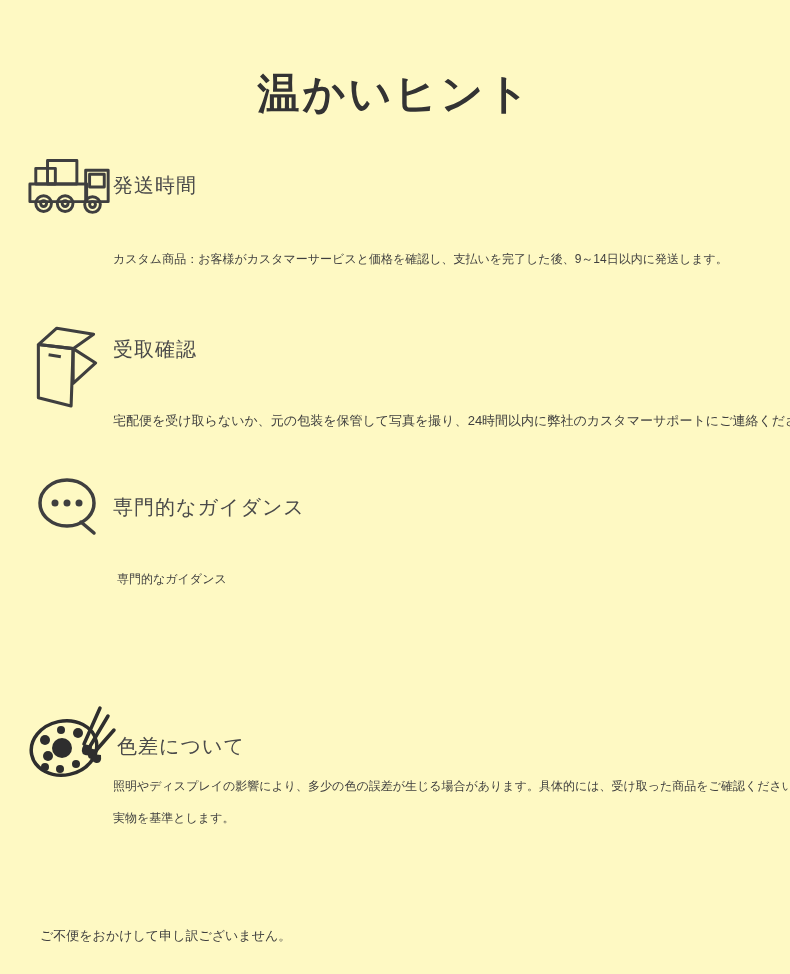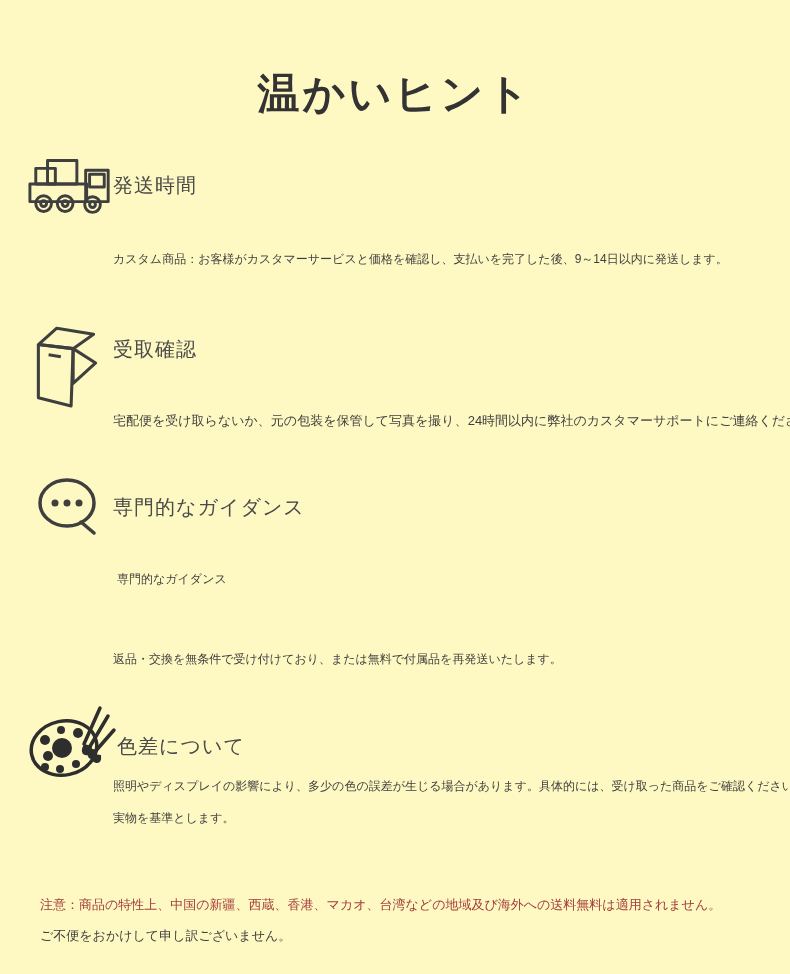--- a/index.html
+++ b/index.html
@@ -115,21 +115,20 @@
       </g>
       <g fill="#3f3f3f">
         <circle cx="19" cy="27" r="3.5"></circle>
           <circle cx="31" cy="27" r="3.5"></circle>
           <circle cx="43" cy="27" r="3.5"></circle>
       </g>
     </svg>
   </span>
   <div class="sec-heading" style="left:113px; top:494px;">専門的なガイダンス</div>
   <div class="body-line" style="left:117px; top:571px;">専門的なガイダンス</div>
-  <div class="body-line" style="left:113px; top:651px;">返品・交換を無条件で受け付けており、または無料で付属品を再発送いたします。</div>
 
   <span class="icon" style="left:26px; top:698px;">
     <svg width="92" height="82" viewBox="0 0 92 82">
       <ellipse cx="38" cy="50" rx="33" ry="27" fill="none" stroke="#2e2e2e" stroke-width="3.5" transform="rotate(-12 38 50)"></ellipse>
       <g fill="#2e2e2e">
         <circle cx="36" cy="50" r="10"></circle>
         <circle cx="19" cy="42" r="5"></circle>
         <circle cx="22" cy="58" r="5"></circle>
         <circle cx="19" cy="69" r="4"></circle>
         <circle cx="34" cy="71" r="4"></circle>
@@ -146,16 +145,15 @@
         <path d="M58,46 q-5,9 1,11 q7,2 7,-9 z"></path>
         <path d="M63,50 q-4,9 2,11 q7,1 6,-9 z"></path>
         <path d="M67,56 q-3,8 3,9 q6,1 5,-8 z"></path>
       </g>
     </svg>
   </span>
   <div class="sec-heading" style="left:117px; top:733px;">色差について</div>
   <div class="body-line" style="left:113px; top:778px;">照明やディスプレイの影響により、多少の色の誤差が生じる場合があります。具体的には、受け取った商品をご確認ください。</div>
   <div class="body-line" style="left:113px; top:810px;">実物を基準とします。</div>
 
-  <div class="footer-warning">注意：商品の特性上、中国の新疆、西蔵、香港、マカオ、台湾などの地域及び海外への送料無料は適用されません。</div>
   <div class="footer-apology">ご不便をおかけして申し訳ございません。</div>
 
 </div>
 
 </body></html>

